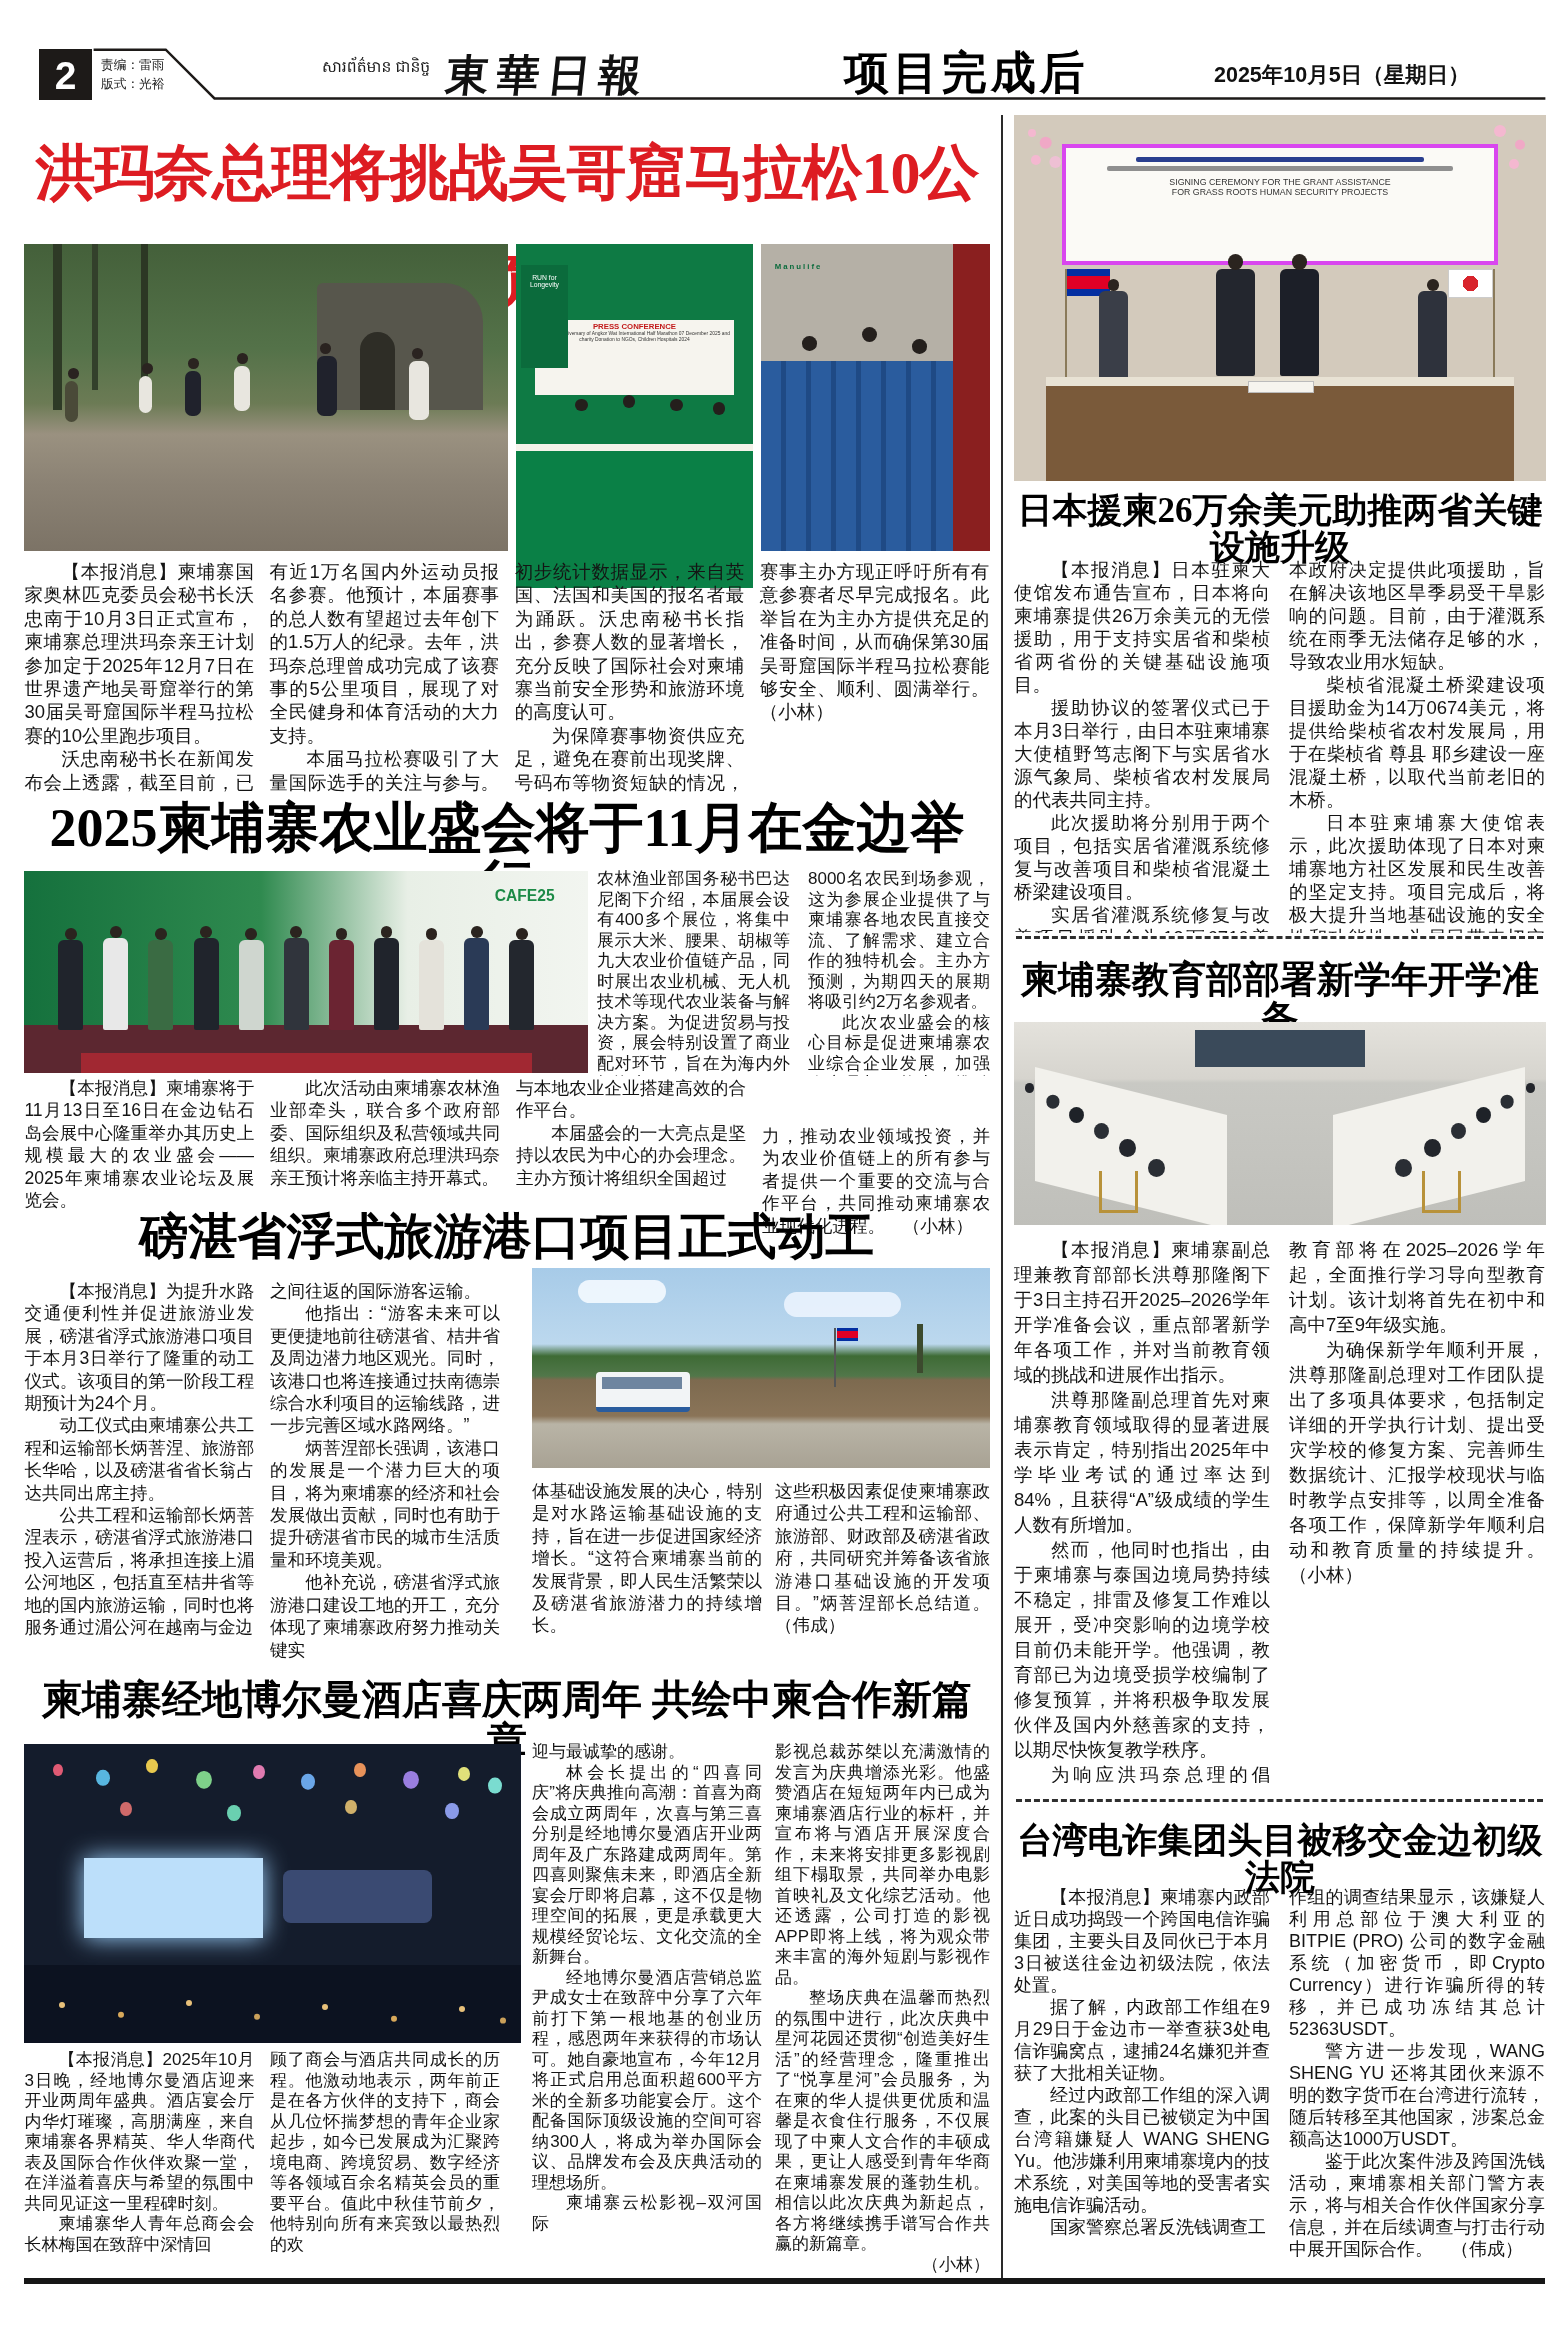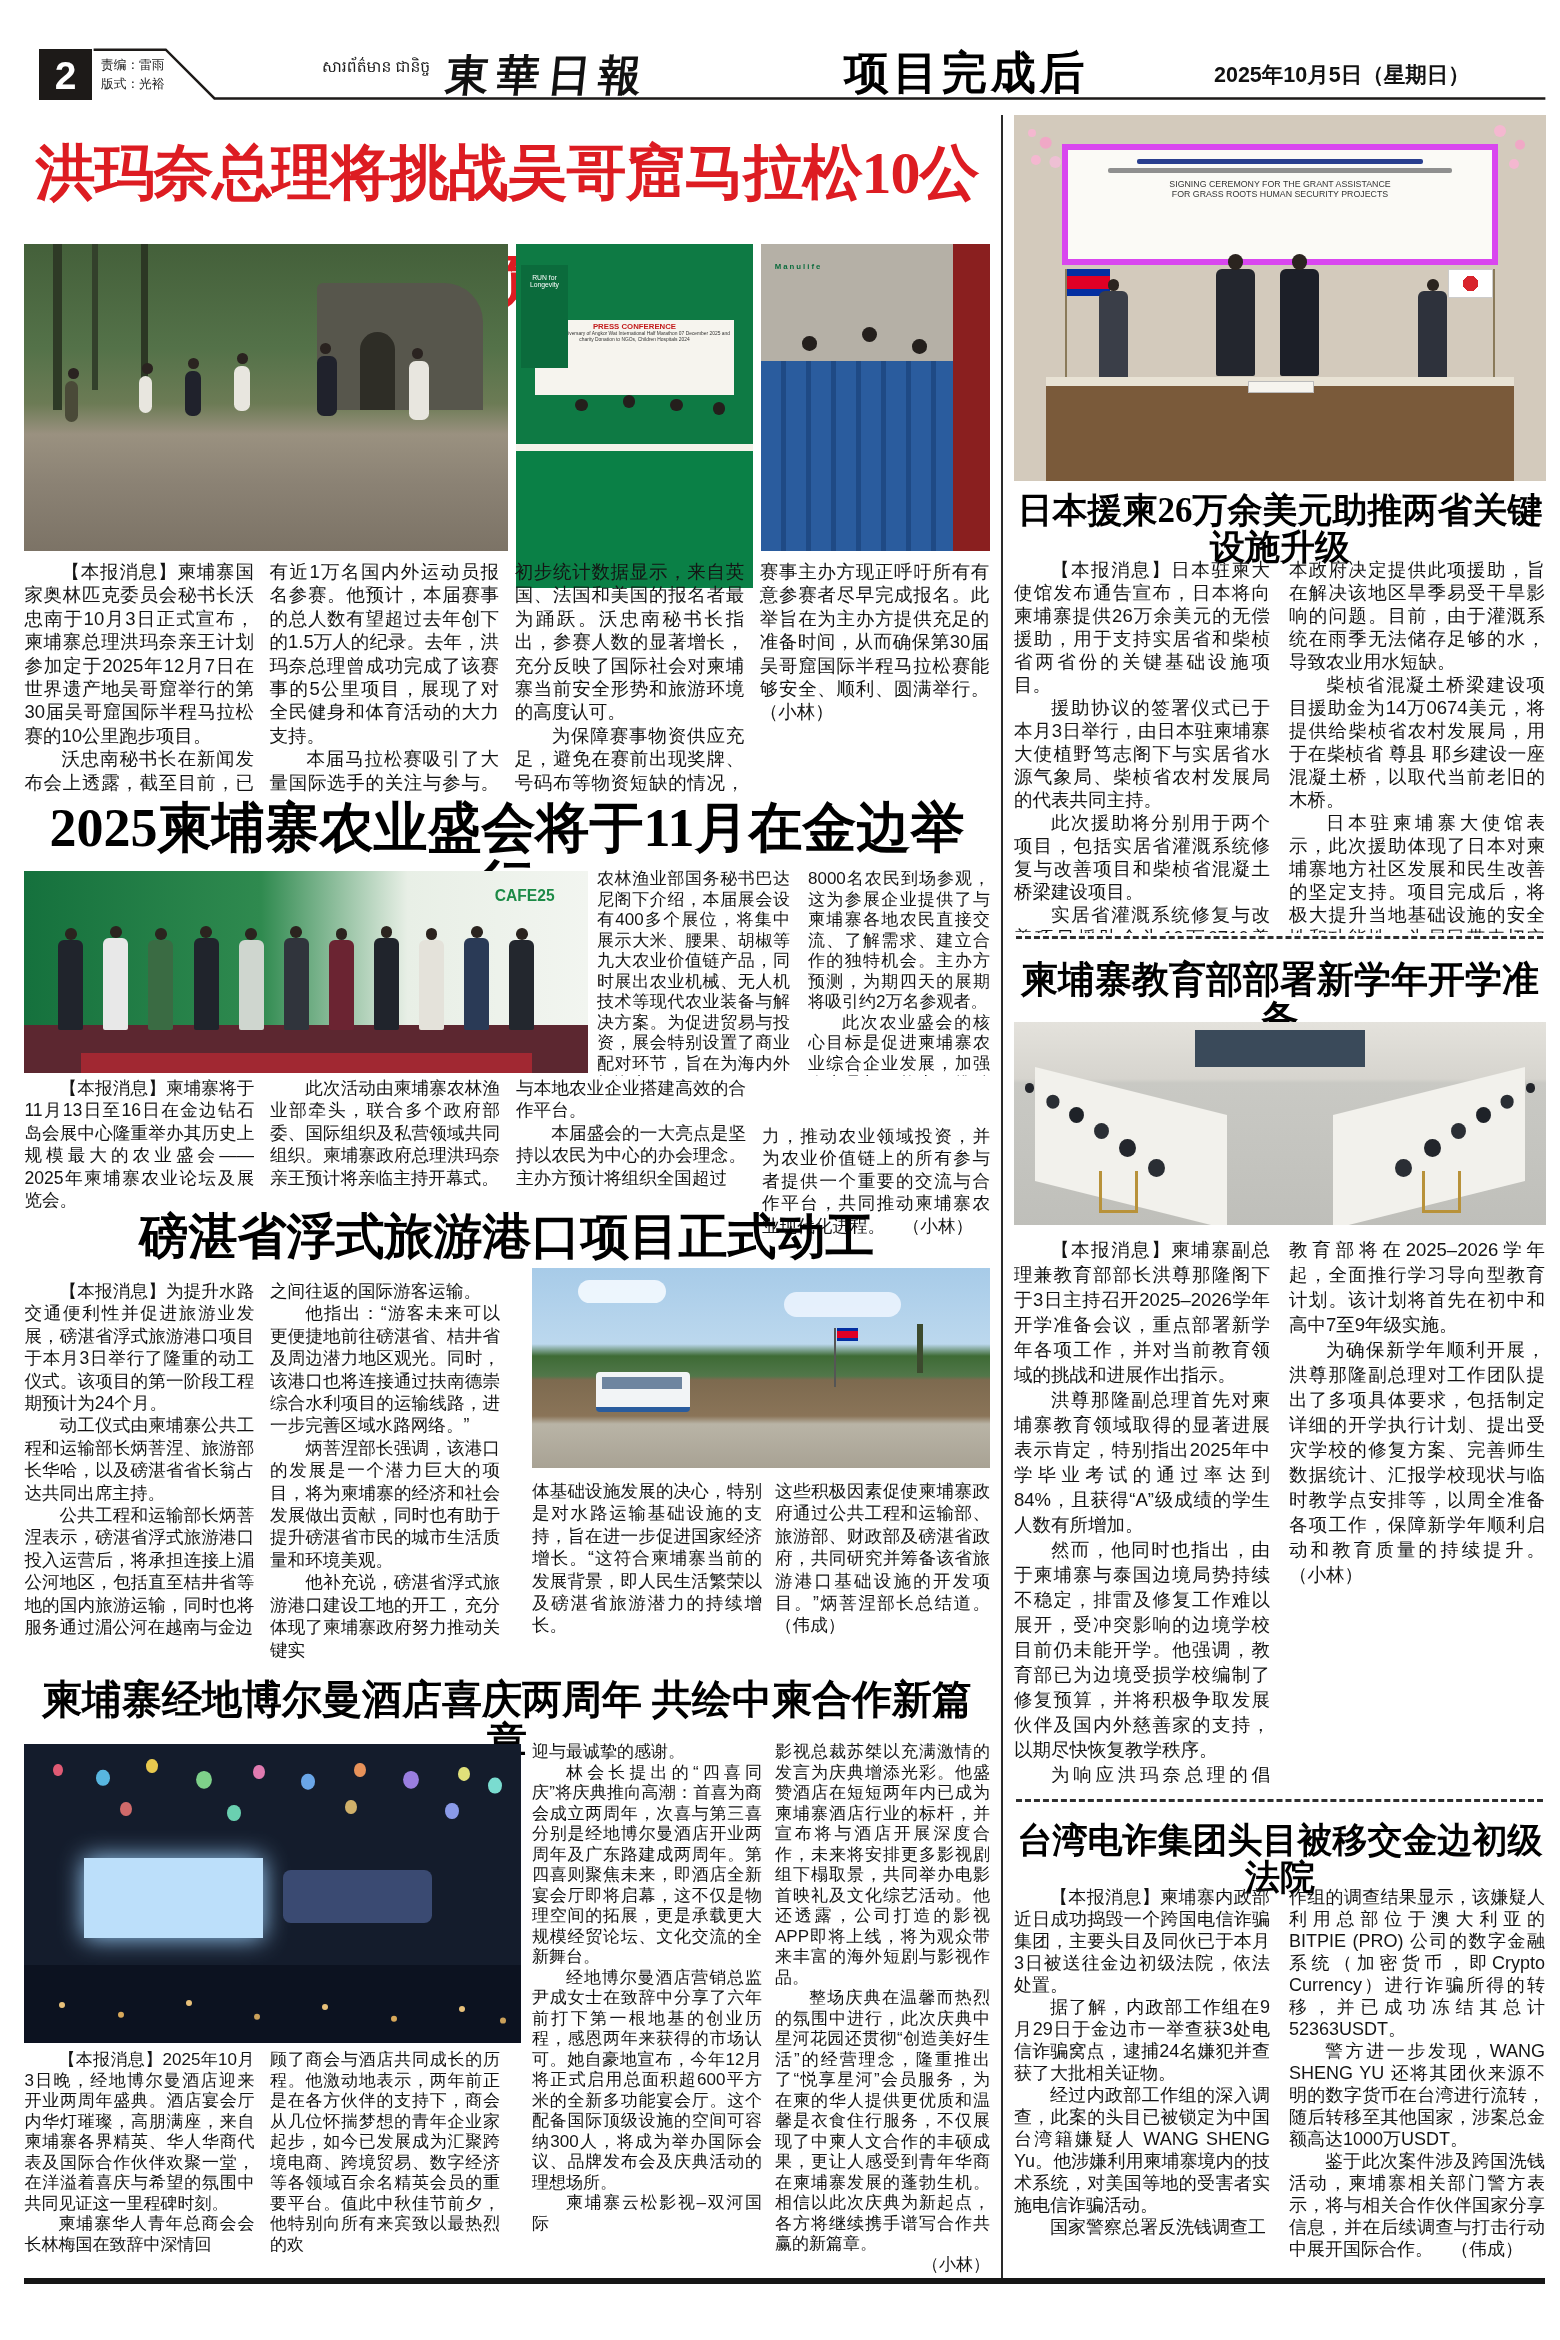--- a/index.html
+++ b/index.html
@@ -241,21 +241,21 @@
     </div>
   <div class="abs body fz17" style="left:775px;top:1742px;width:215px;height:534px;">
       <p class="para cont">影视总裁苏桀以充满激情的发言为庆典增添光彩。他盛赞酒店在短短两年内已成为柬埔寨酒店行业的标杆，并宣布将与酒店开展深度合作，未来将安排更多影视剧组下榻取景，共同举办电影首映礼及文化综艺活动。他还透露，公司打造的影视APP即将上线，将为观众带来丰富的海外短剧与影视作品。</p>
       <p class="para">整场庆典在温馨而热烈的氛围中进行，此次庆典中星河花园还贯彻“创造美好生活”的经营理念，隆重推出了“悦享星河”会员服务，为在柬的华人提供更优质和温馨是衣食住行服务，不仅展现了中柬人文合作的丰硕成果，更让人感受到青年华商在柬埔寨发展的蓬勃生机。相信以此次庆典为新起点，各方将继续携手谱写合作共赢的新篇章。</p>
       <p class="para byline">（小林）</p>
     </div>
 
   <div class="photo" style="left:1014px;top:115px;width:532px;height:366px;background:#d3cabc;">
     <div class="abs" style="left:13.7px;top:13.7px;width:8.8px;height:8.8px;border-radius:50%;background:#f4b8d0;
          box-shadow:13.7px 9.8px 0 2px #f0a8c6, 3.9px 27px 0 1px #f4b8d0, 23.4px 29px 0 2px #eec0d4, 468px -2px 0 2px #f4b8d0, 488px 11.7px 0 1px #f0a8c6, 456px 19.5px 0 2px #eec0d4, 482px 31px 0 1px #f4b8d0;"></div>
-    <div class="abs" style="left:9%;top:8%;width:82%;height:33%;background:#fbfaf6;border:6px solid #d946ef;padding:5.9px 7.8px;box-sizing:border-box;text-align:center;">
+    <div class="abs" style="left:9%;top:8%;width:82%;height:33%;background:#fbfaf6;border:4px solid #d946ef;padding:5.9px 7.8px;box-sizing:border-box;text-align:center;">
       <div style="height:4.9px;background:#2a3f8f;width:70%;margin:2.9px auto;border-radius:2px;"></div>
       <div style="height:4.9px;background:#8f8f8f;width:84%;margin:3.9px auto;border-radius:2px;"></div>
       <div style="font-size:8.8px;color:#333;margin-top:5.9px;">SIGNING CEREMONY FOR THE GRANT ASSISTANCE</div>
       <div style="font-size:8.8px;color:#333;">FOR GRASS ROOTS HUMAN SECURITY PROJECTS</div>
     </div>
     <div class="abs" style="left:10%;top:42%;width:43px;height:27px;background:linear-gradient(180deg,#032ea1 0 25%,#e00025 25% 75%,#032ea1 75% 100%);"></div>
     <div class="abs" style="left:9.5%;top:42%;width:2.9px;height:117px;background:#8a7a5a;"></div>
     <div class="abs" style="right:10%;top:42%;width:43px;height:27px;background:radial-gradient(circle at 50% 50%,#d8242c 0 7.8px,#fff 7.8px);border:1px solid #ccc;"></div>
     <div class="abs" style="right:9.5%;top:42%;width:2.9px;height:117px;background:#8a7a5a;"></div>
     <div class="fig" style="left:38%;top:42%;width:39px;height:107px;background:#23262e;">

